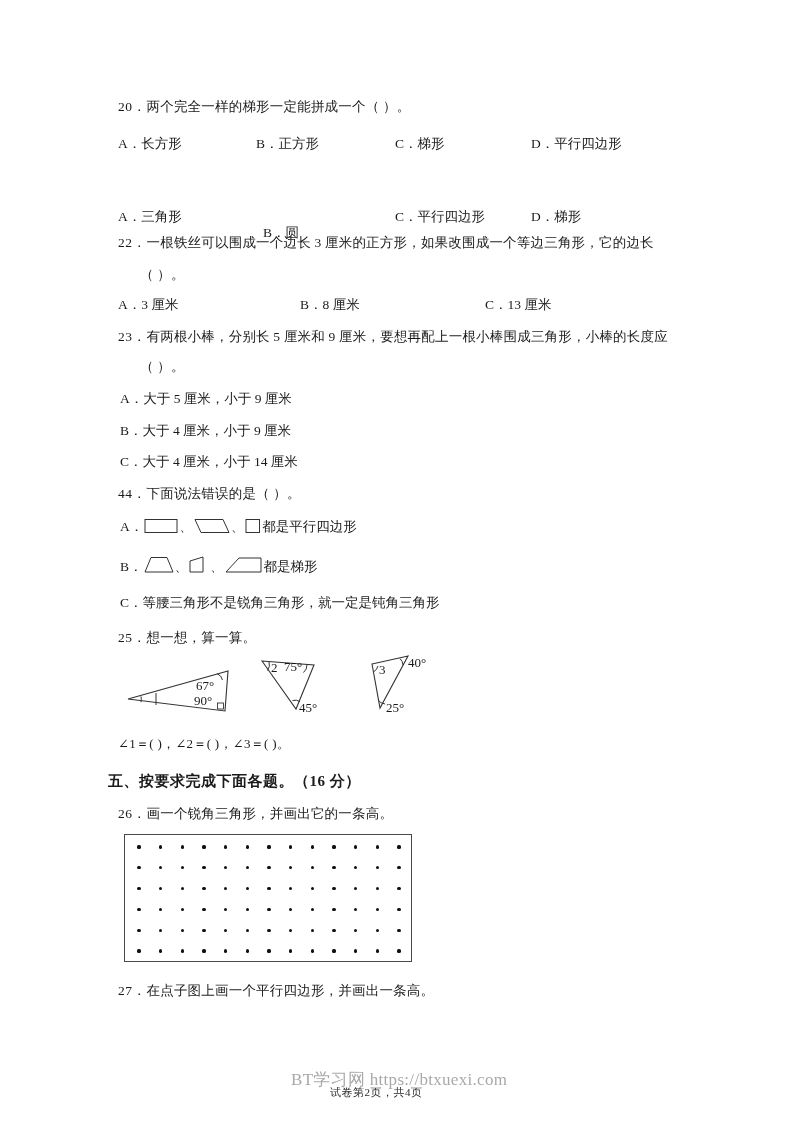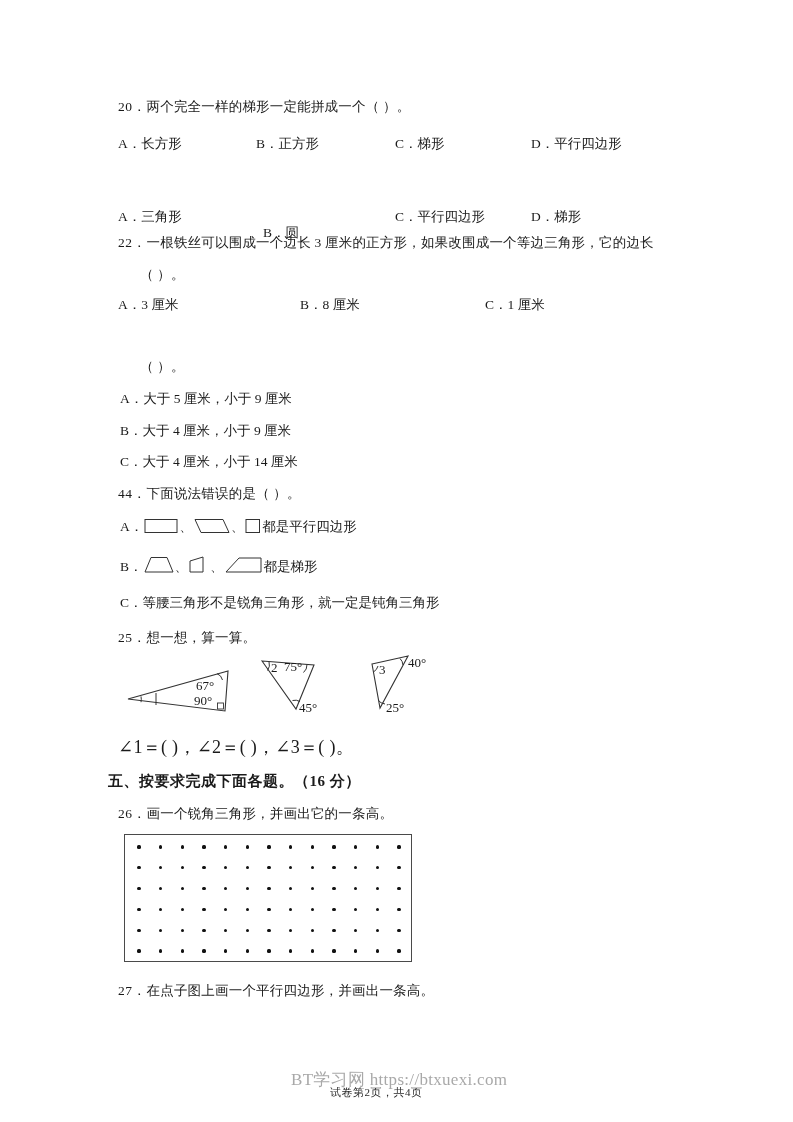--- a/index.html
+++ b/index.html
@@ -78,21 +78,21 @@
     white-space: nowrap;
     font-family: Liberation Serif, serif;
     letter-spacing: 0.3px;
     opacity: 0.85;
   }
   .tri-figs {
     position: absolute;
   }
   .ans-line {
     position: absolute;
-    font-size: 18px;
+    font-size: 13px;
     white-space: nowrap;
     letter-spacing: 0.3px;
   }
 </style>
 </head>
 <body>
 
 <div class="page">
 
   <div class="q-line" style="left:118px; top:98px;">
@@ -128,23 +128,26 @@
     <span class="q-num">22．</span><span>一根铁丝可以围成一个边长 3 厘米的正方形，如果改围成一个等边三角形，它的边长</span>
   </div>
   <div class="q-line" style="left:140px; top:266px;">（      ）。</div>
   <div class="opt" style="left:118px; top:296px;">
     <span>A．</span><span>3 厘米</span>
   </div>
   <div class="opt" style="left:300px; top:296px;">
     <span>B．</span><span>8 厘米</span>
   </div>
   <div class="opt" style="left:485px; top:296px;">
-    <span>C．</span><span>1 厘米</span>
-  </div>
-
+    <span>C．</span><span>13 厘米</span>
+  </div>
+
+  <div class="q-line" style="left:118px; top:328px;">
+    <span class="q-num">23．</span><span>有两根小棒，分别长 5 厘米和 9 厘米，要想再配上一根小棒围成三角形，小棒的长度应</span>
+  </div>
   <div class="q-line" style="left:140px; top:358px;">（      ）。</div>
   <div class="opt" style="left:120px; top:390px;">
     <span>A．</span><span>大于 5 厘米，小于 9 厘米</span>
   </div>
   <div class="opt" style="left:120px; top:422px;">
     <span>B．</span><span>大于 4 厘米，小于 9 厘米</span>
   </div>
   <div class="opt" style="left:120px; top:453px;">
     <span>C．</span><span>大于 4 厘米，小于 14 厘米</span>
   </div>

